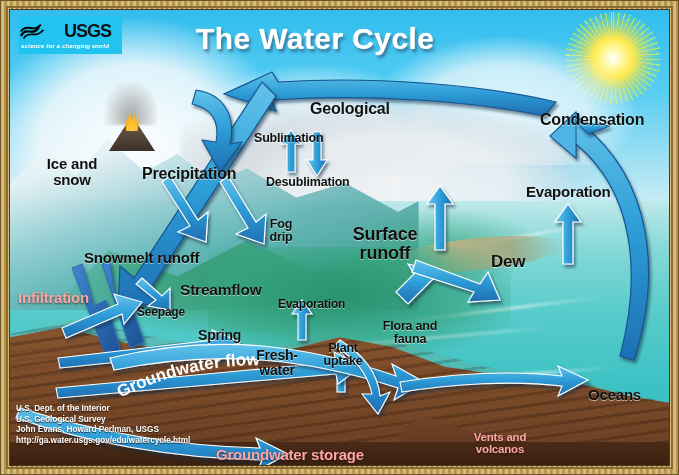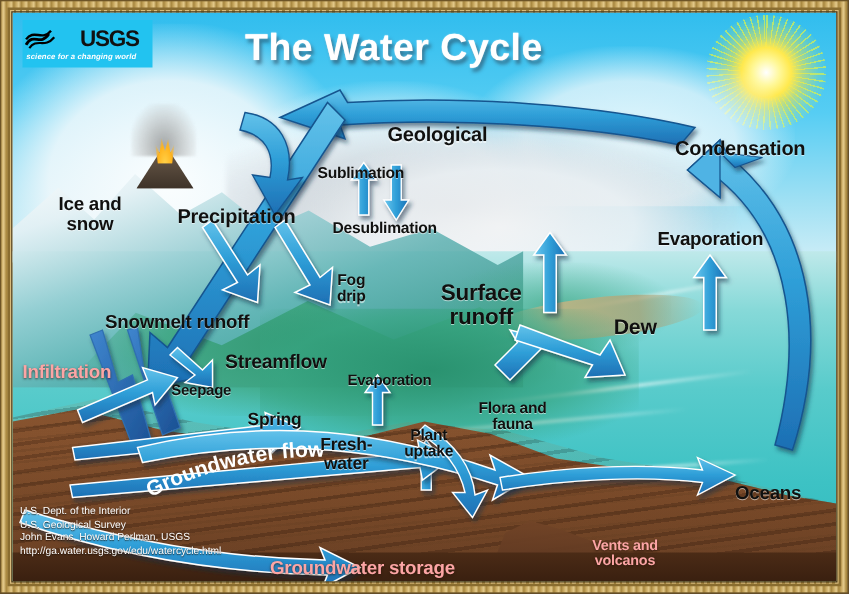--- a/index.html
+++ b/index.html
@@ -181,21 +181,21 @@
     font-size:18px;font-weight:bold;color:#111;letter-spacing:-1px;line-height:1;
   }
   .logo-tag{
     font-size:6.2px;font-style:italic;font-weight:bold;color:#ffffff;
     letter-spacing:.1px;margin-top:2px;padding-left:1px;
   }
 
   
   .credit{
     position:absolute;left:6px;bottom:18px;
-    font-size:8.2px;font-weight:normal;color:#ffffff;
+    font-size:8.2px;font-weight:bold;color:#ffffff;
     line-height:1.32;
     text-shadow:0 1px 1px rgba(30,15,5,.85);
     white-space:pre-line;
   }
 
   
   svg.curvetext{position:absolute;left:0;top:0;width:100%;height:100%;overflow:visible;}
   .curve-label{
     font-family:"Liberation Sans", sans-serif;
     font-weight:bold;font-size:17px;fill:#ffffff;

